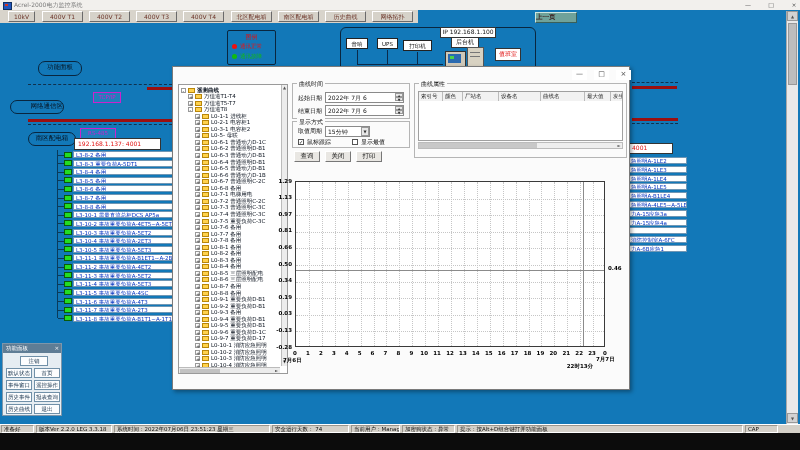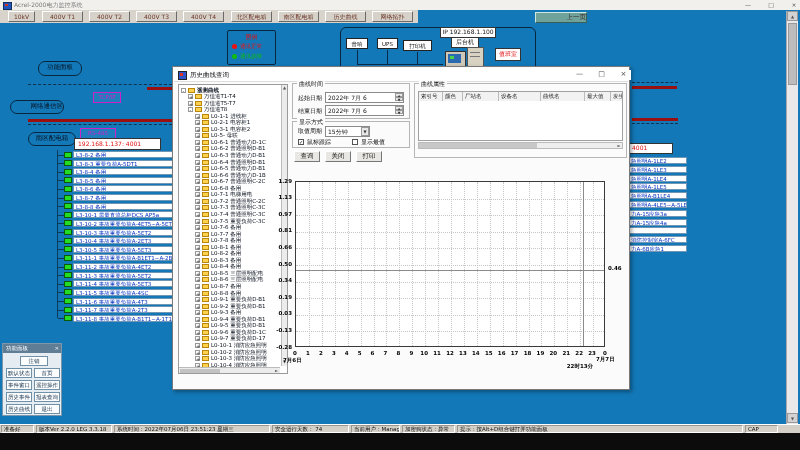--- a/index.html
+++ b/index.html
@@ -7,22 +7,22 @@
     font-family:"DejaVu Sans","Liberation Sans",sans-serif;background:#1278b8;}
   .abs{position:absolute;}
   
   #titlebar{left:0;top:0;width:800px;height:10px;background:#f2f0ed;border-bottom:1px solid #c9c6c0;}
   #main-title{left:14px;top:1px;font-size:6px;color:#7a7a7a;white-space:nowrap;}
   .winbtn{top:1px;width:16px;height:8px;font-size:6px;color:#555;text-align:center;line-height:8px;}
   #canvas{left:0;top:10px;width:800px;height:414px;background:#1278b8;}
   #tabstrip{left:0;top:10px;width:418px;height:13px;background:#d8d4cb;}
   .tab3d{top:1px;height:11px;background:#d6d2c9;border:1px solid;border-color:#ffffff #6a6a6a #6a6a6a #ffffff;
     font-size:6px;color:#6b3428;text-align:center;line-height:9px;white-space:nowrap;overflow:hidden;box-sizing:border-box;}
-  #prev-btn{left:535px;top:12px;width:52px;height:11px;background:#6fa29a;border:1px solid;border-color:#cfe6e0 #3a5f58 #3a5f58 #cfe6e0;
-    font-size:6.5px;color:#3a2020;text-align:right;line-height:9px;box-sizing:border-box;}
+  #prev-btn{left:535px;top:12px;width:42px;height:11px;background:#6fa29a;border:1px solid;border-color:#cfe6e0 #3a5f58 #3a5f58 #cfe6e0;
+    font-size:6.5px;color:#3a2020;text-align:left;line-height:9px;box-sizing:border-box;font-weight:bold;}
   
   .pill{border:1px solid #09263f;border-radius:7px;color:#06121f;font-size:6.5px;text-align:center;line-height:11px;}
   .proto{border:1px solid #cc22cc;color:#cc22cc;font-size:5.5px;text-align:center;line-height:8px;background:rgba(255,255,255,0.06);}
   .dash{border-top:1px dashed #10314d;height:0;}
   .redbus{background:#9b0f0f;height:3px;}
   .whitebox{background:#ffffff;border:1px solid #333;font-size:6px;color:#111;text-align:center;line-height:8px;white-space:nowrap;}
   .devbar{background:#ffffff;border:1px solid #6f96b4;color:#0030c0;font-size:5.5px;line-height:6px;
     white-space:nowrap;overflow:hidden;padding-left:2px;box-sizing:border-box;height:7px;}
   .led{width:8px;height:6px;background:#22dd22;border:1px solid #0a5a0a;box-sizing:border-box;}
   .stub{height:1px;background:#0a3a5a;}
@@ -225,26 +225,20 @@
       <div class="devbar" style="position: absolute; left: 628px; top: 245px; width: 59px;">力A-6B应急1</div>
     </div>
 
   <div class="abs" style="left:786px;top:11px;width:12px;height:413px;background:#e9e9e9;border-left:1px solid #aaa;box-sizing:border-box;">
     <div class="abs sarrow" style="left:0;top:0;width:11px;height:10px;background:#d2d2d2;border:1px solid #999;line-height:9px;box-sizing:border-box;">▲</div>
     <div class="abs" style="left:1px;top:12px;width:9px;height:62px;background:#bdbdbd;border:1px solid #999;box-sizing:border-box;"></div>
     <div class="abs sarrow" style="left:0;top:402px;width:11px;height:10px;background:#d2d2d2;border:1px solid #999;line-height:9px;box-sizing:border-box;">▼</div>
   </div>
 
   <div class="abs" id="dlg">
-    <div class="abs" style="left:1px;top:1px;width:454px;height:13px;background:#fff;border-bottom:1px solid #ddd;">
-      <div class="abs" style="left:4px;top:3px;width:7px;height:7px;background:#3355cc;border:1px solid #222;">
-        <div class="abs" style="left:1px;top:1px;width:3px;height:3px;background:#dd3322;"></div>
-      </div>
-      <div class="abs" style="left:16px;top:3px;font-size:6.5px;color:#111;">历史曲线查询</div>
-    </div>
     <div class="abs dlgbtn" style="left:399px;top:3px;">—</div>
     <div class="abs dlgbtn" style="left:421px;top:3px;">□</div>
     <div class="abs dlgbtn" style="left:443px;top:3px;">×</div>
   </div>
 
   <div class="abs" id="treepanel">
     <div id="tree-c">
         <div class="texp" style="position: absolute; left: 2px; top: 2.5px;">-</div>
         <div class="tfold" style="position: absolute; left: 9px; top: 2.5px;"></div>
         <div class="tlabel" style="position: absolute; left: 18px; top: 1.5px; font-weight: bold;">遥测曲线</div>

